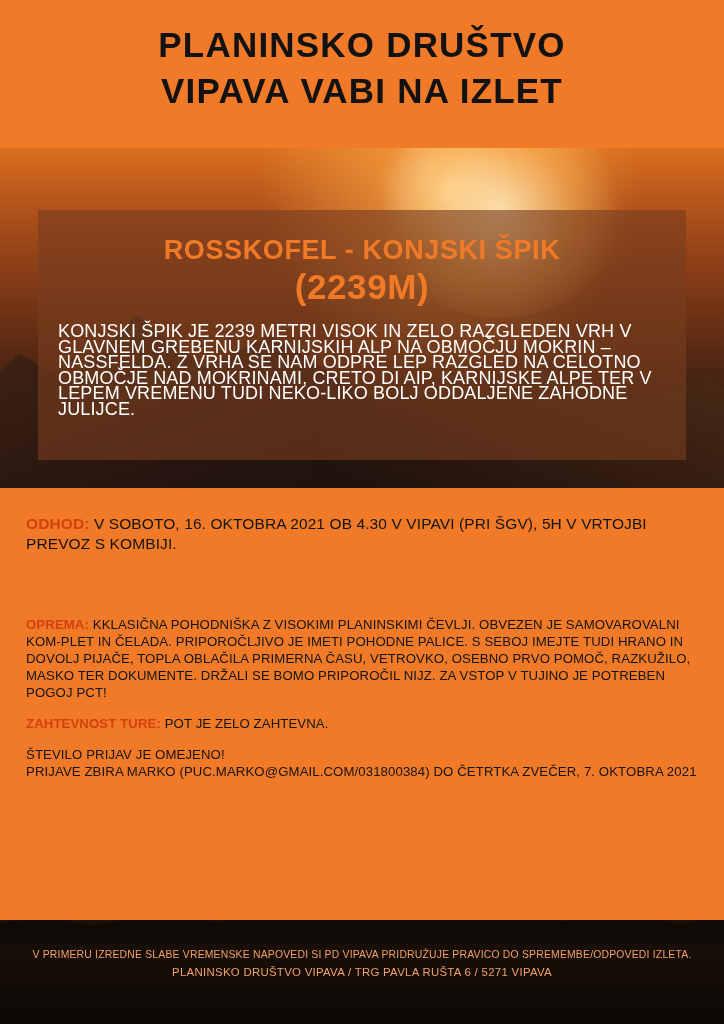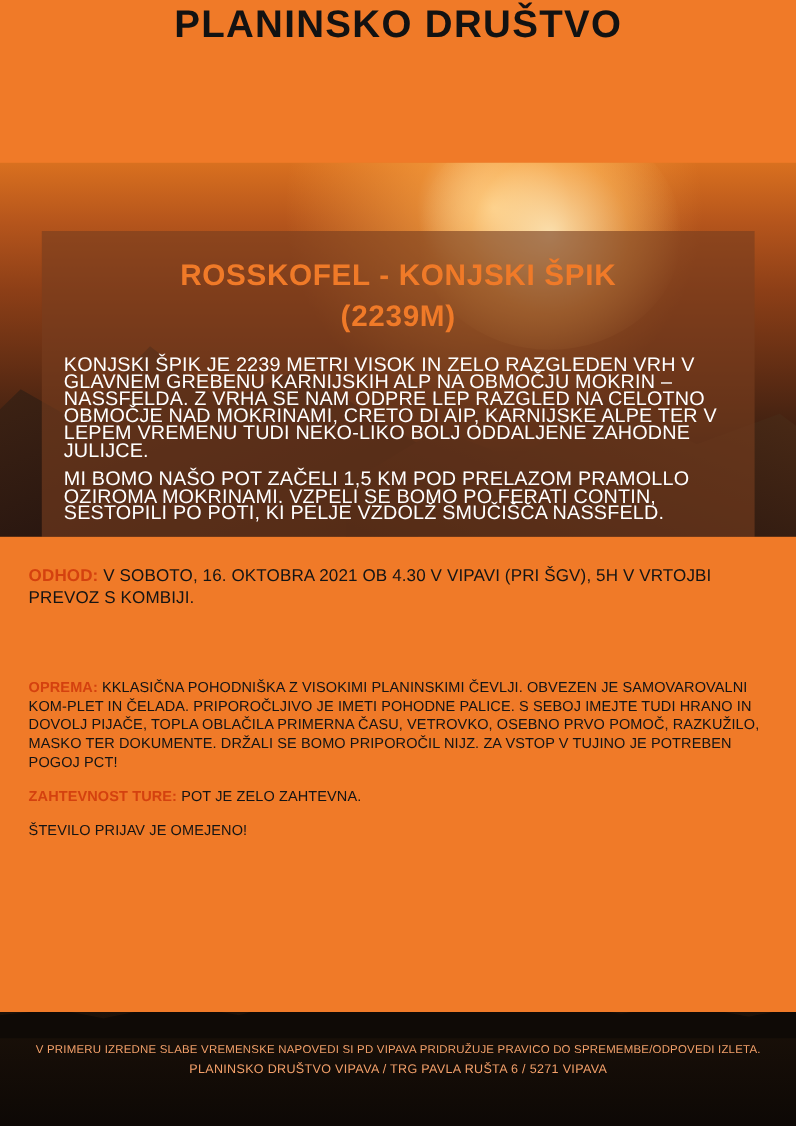--- a/index.html
+++ b/index.html
@@ -22,20 +22,21 @@
   }
 
   
   .header {
     position: absolute;
     left: 0; top: 0;
     width: 724px;
     height: 148px;
     background: #f07a28;
     box-sizing: border-box;
+    padding-top: 22px;
     text-align: center;
   }
   .header-line {
     color: #121212;
     font-size: 35px;
     font-weight: bold;
     letter-spacing: 1.2px;
     line-height: 46px;
     text-transform: uppercase;
   }
@@ -89,21 +90,21 @@
     color: #f07a28;
     font-size: 27px;
     font-weight: bold;
     line-height: 36px;
     text-align: center;
     letter-spacing: 0.6px;
     text-transform: uppercase;
   }
   .route-elev {
     color: #f07a28;
-    font-size: 27px;
+    font-size: 35px;
     font-weight: bold;
     text-align: center;
     line-height: 38px;
     letter-spacing: 0.6px;
   }
   .route-desc {
     margin-top: 18px;
     color: #ffffff;
     font-size: 18px;
     line-height: 15.5px;
@@ -115,20 +116,21 @@
 
   
   .body-block {
     position: absolute;
     left: 0; top: 488px;
     width: 724px;
     height: 432px;
     background: #f07a28;
     box-sizing: border-box;
     padding: 26px 26px 0 26px;
+    border-radius: 16px;
   }
   .lbl { color: #d4410f; font-weight: bold; }
 
   .para {
     color: #141414;
     font-size: 15.5px;
     line-height: 20px;
     text-transform: uppercase;
     letter-spacing: 0.1px;
   }
@@ -176,33 +178,33 @@
     text-transform: uppercase;
   }
 </style>
 </head>
 <body>
 
 <div class="poster">
 
   <div class="header">
     <div class="header-line">PLANINSKO DRUŠTVO</div>
+    <div class="header-line">VIPAVA VABI NA IZLET</div>
   </div>
 
   <div class="photo">
     <div class="sunglow"></div>
     <div class="ridge ridge-a"></div>
     <div class="ridge ridge-b"></div>
 
     <div class="title-card">
       <div class="route-title">ROSSKOFEL - KONJSKI ŠPIK</div>
       <div class="route-elev">(2239M)</div>
       <div class="route-desc">
         <p>KONJSKI ŠPIK JE 2239 METRI VISOK IN ZELO RAZGLEDEN VRH V GLAVNEM GREBENU KARNIJSKIH ALP NA OBMOČJU MOKRIN – NASSFELDA. Z VRHA SE NAM ODPRE LEP RAZGLED NA CELOTNO OBMOČJE NAD MOKRINAMI, CRETO DI AIP, KARNIJSKE ALPE TER V LEPEM VREMENU TUDI NEKO-LIKO BOLJ ODDALJENE ZAHODNE JULIJCE.</p>
-        <p>MI BOMO NAŠO POT ZAČELI 1,5 KM POD PRELAZOM PRAMOLLO OZIROMA MOKRINAMI. VZPELI SE BOMO PO FERATI CONTIN, SESTOPILI PO POTI, KI PELJE VZDOLŽ SMUČIŠČA NASSFELD.</p>
       </div>
     </div>
   </div>
 
   <div class="body-block">
 
     <div class="para">
       <span class="lbl">ODHOD:</span>
       <span>V SOBOTO, 16. OKTOBRA 2021 OB 4.30 V VIPAVI (PRI ŠGV), 5H V VRTOJBI PREVOZ S KOMBIJI.</span>
     </div>
@@ -223,20 +225,21 @@
     <div class="spacer-14"></div>
 
     <div class="para small">
       <span class="lbl">ZAHTEVNOST TURE:</span>
       <span>POT JE ZELO ZAHTEVNA.</span>
     </div>
 
     <div class="spacer-14"></div>
 
     <div class="para small">ŠTEVILO PRIJAV JE OMEJENO!</div>
+    <div class="para small">PRIJAVE ZBIRA MARKO (PUC.MARKO@GMAIL.COM/031800384) DO ČETRTKA ZVEČER, 7. OKTOBRA 2021</div>
 
     <div class="spacer-18"></div>
 
   </div>
 
   <div class="footer">
     <div class="silhouette"></div>
     <div class="footer-note">UDELEŽENCI SE IZLETA UDELEŽIJO NA LASTNO ODGOVORNOST!</div>
     <div class="footer-note">V PRIMERU IZREDNE SLABE VREMENSKE NAPOVEDI SI PD VIPAVA PRIDRUŽUJE PRAVICO DO SPREMEMBE/ODPOVEDI IZLETA.</div>
     <div class="footer-addr">PLANINSKO DRUŠTVO VIPAVA / TRG PAVLA RUŠTA 6 / 5271 VIPAVA</div>

